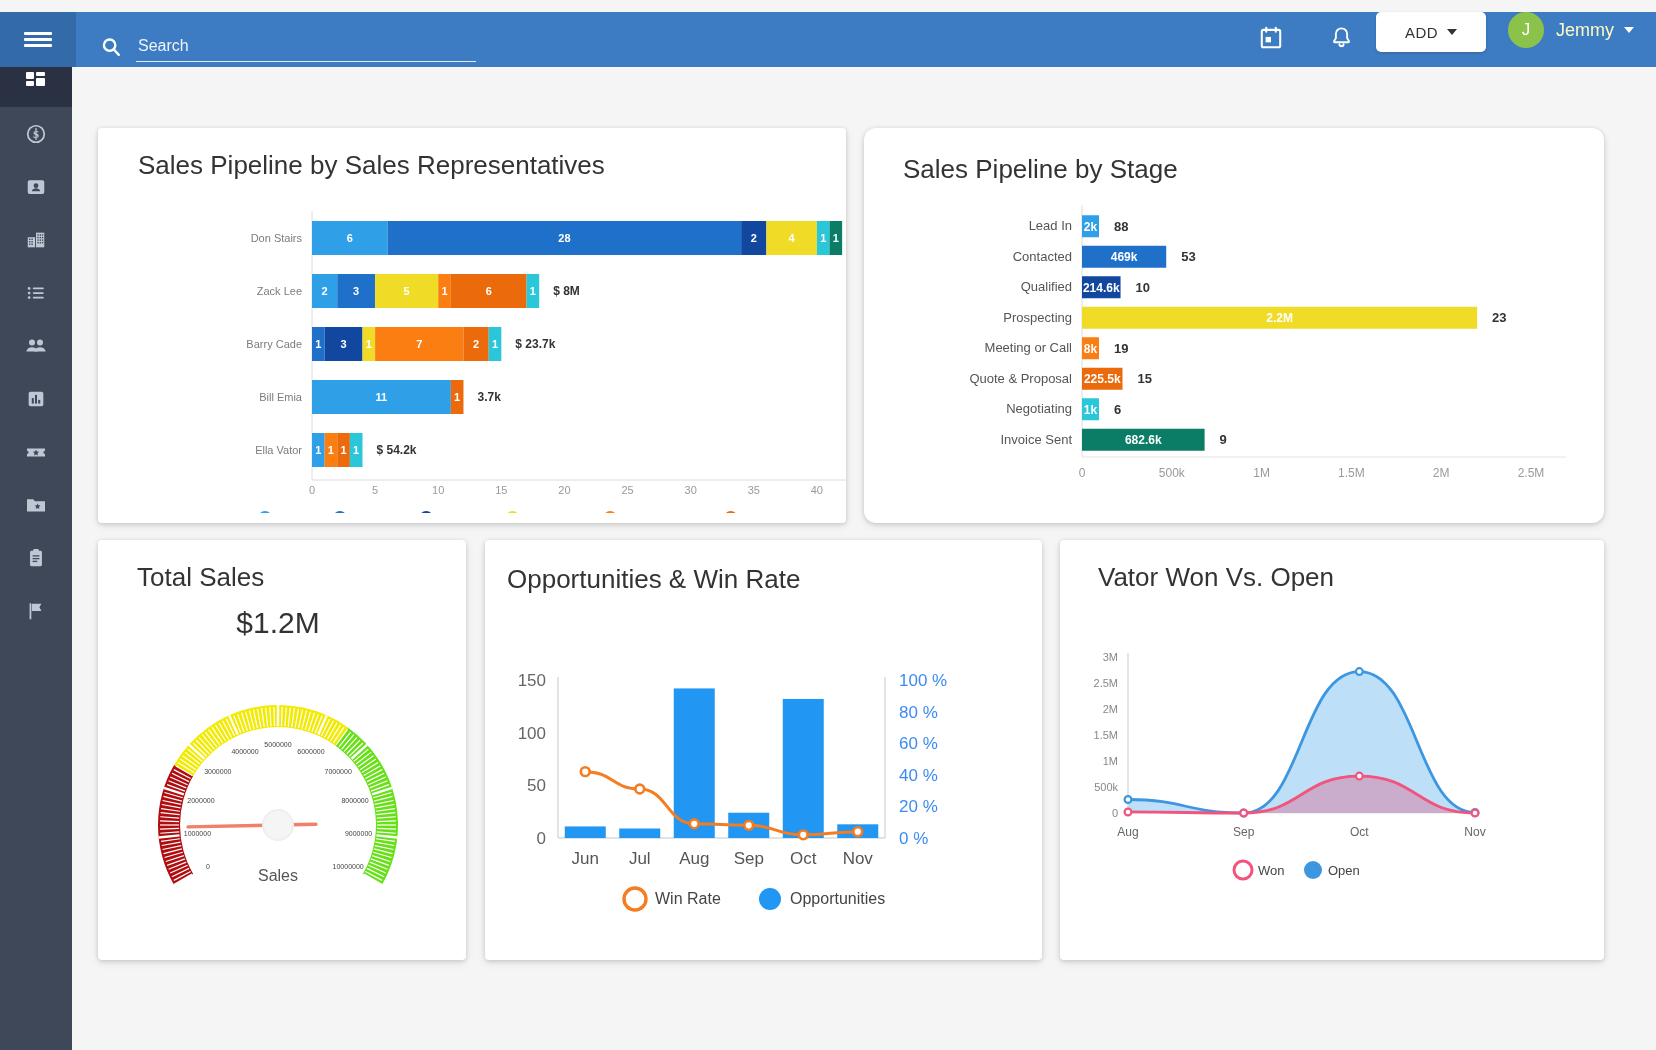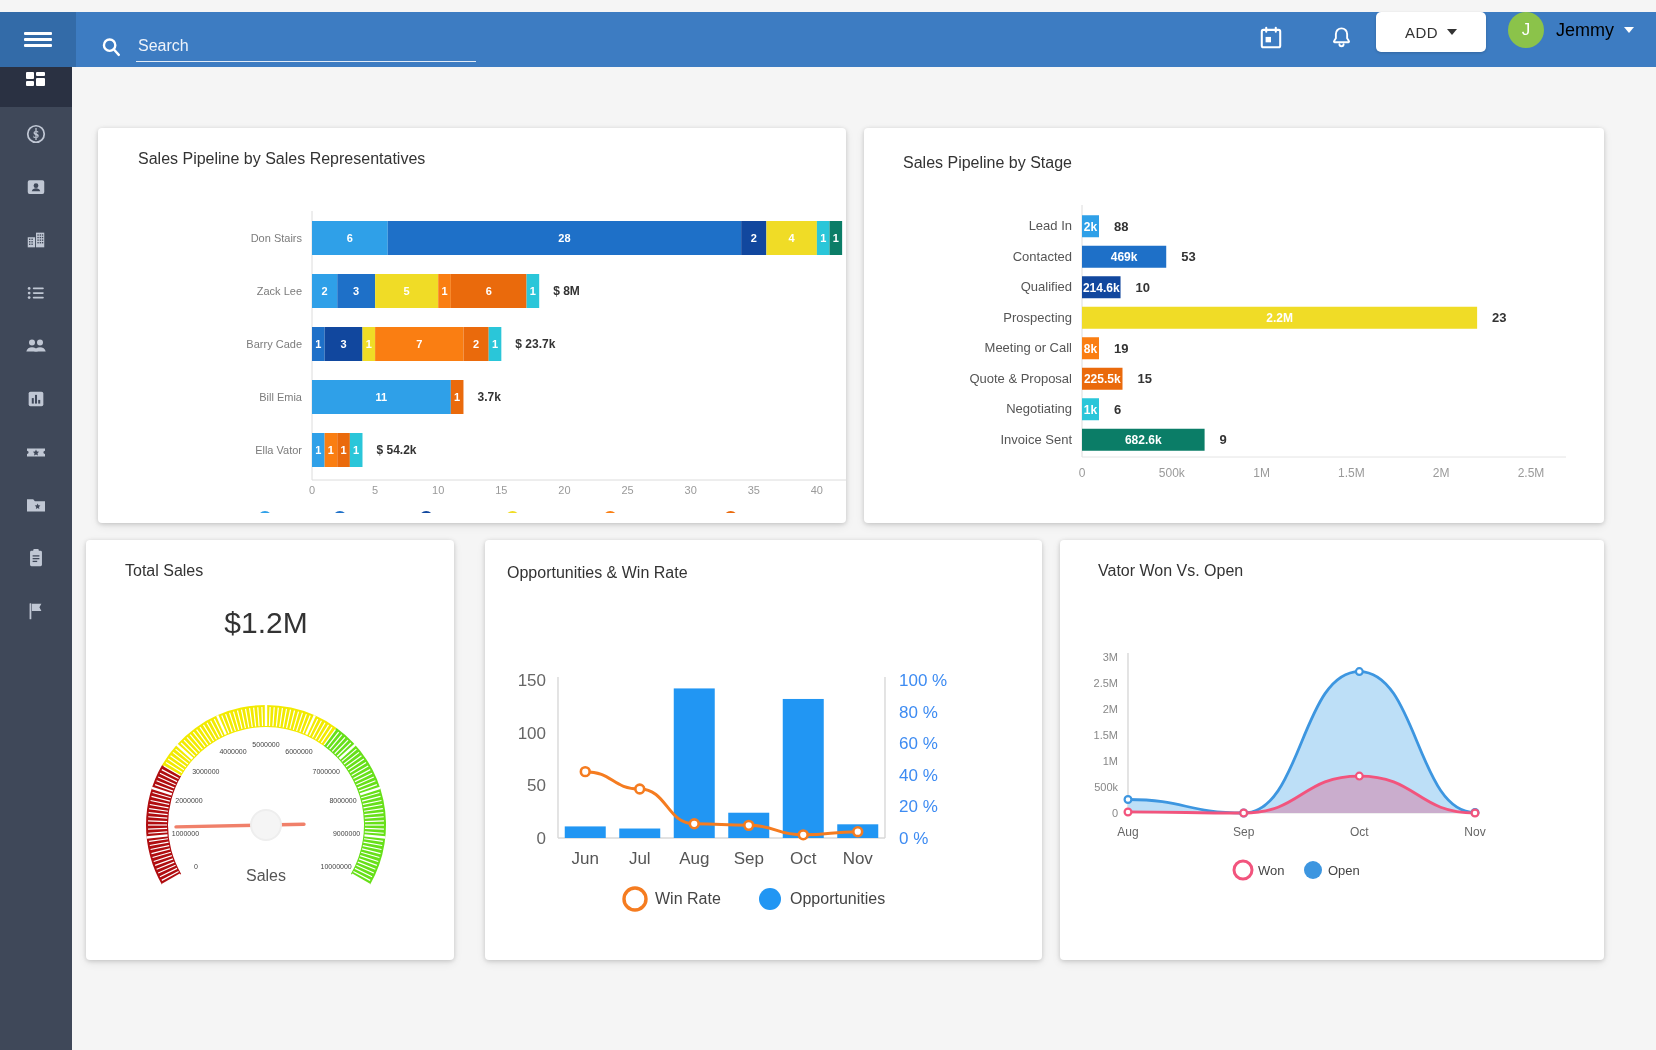--- a/index.html
+++ b/index.html
@@ -39,42 +39,42 @@
   }
   .caret{ display:inline-block; margin-left:9px; width:0;height:0;
           border-left:5px solid transparent;border-right:5px solid transparent;border-top:6px solid #333;}
   .caret.light{border-top-color:#fff;}
   .user{ display:flex; align-items:center; cursor:pointer;}
   .avatar{
     width:36px;height:36px;border-radius:50%;background:#8bc34a;color:#fff;
     display:flex;align-items:center;justify-content:center;font-size:17px;font-weight:500;
     margin-right:12px;
   }
-  .user-name{ color:#000000; font-size:18px; }
+  .user-name{ color:#fef9c3; font-size:18px; }
   
   .sidebar{
     position:absolute; left:0; top:55px; width:72px; height:995px;
     background:#3f4859;
   }
   .side-item{
     width:72px;height:53px;display:flex;align-items:center;justify-content:center;cursor:pointer;
   }
   .side-item.active{ background:#2a3142; height:52px;}
   .side-item svg{ display:block; }
   
   .content{ position:absolute; left:72px; top:55px; width:1584px; height:995px; background:#f5f5f5;}
   .card{
     position:absolute; background:#fff; border-radius:4px;
     box-shadow:0 1px 4px rgba(0,0,0,.16), 0 3px 10px rgba(0,0,0,.08);
   }
-  .card-title{ font-size:16px; color:#333; font-weight:400;}
+  .card-title{ font-size:26px; color:#333; font-weight:400;}
   
   #card-reps{ left:26px; top:73px; width:748px; height:395px;}
-  #card-stage{ left:792px; top:73px; width:740px; height:395px;}
-  #card-total{ left:14px; top:485px; width:368px; height:420px;}
+  #card-stage{ left:792px; top:73px; width:740px; height:395px;border-radius:12px;}
+  #card-total{ left:26px; top:485px; width:368px; height:420px;}
   #card-opps{ left:413px; top:485px; width:557px; height:420px;}
   #card-won{  left:988px; top:485px; width:544px; height:420px;}
   .axis-label{ font-size:11px; fill:#9a9a9a; font-family:"Liberation Sans", sans-serif;}
   .cat-label{ font-size:11px; fill:#7c7c7c; font-family:"Liberation Sans", sans-serif;}
   .bar-val{ font-size:11px; fill:#fff; font-weight:600; font-family:"Liberation Sans", sans-serif;}
   .total-val{ font-size:12px; fill:#333; font-weight:700; font-family:"Liberation Sans", sans-serif;}
   .legend-txt{ font-size:11px; fill:#555; font-family:"Liberation Sans", sans-serif;}
   .stage-cat{ font-size:13px; fill:#555; font-family:"Liberation Sans", sans-serif;}
   .stage-count{ font-size:13px; fill:#333; font-weight:700; font-family:"Liberation Sans", sans-serif;}
   .stage-axis{ font-size:12px; fill:#9a9a9a; font-family:"Liberation Sans", sans-serif;}

